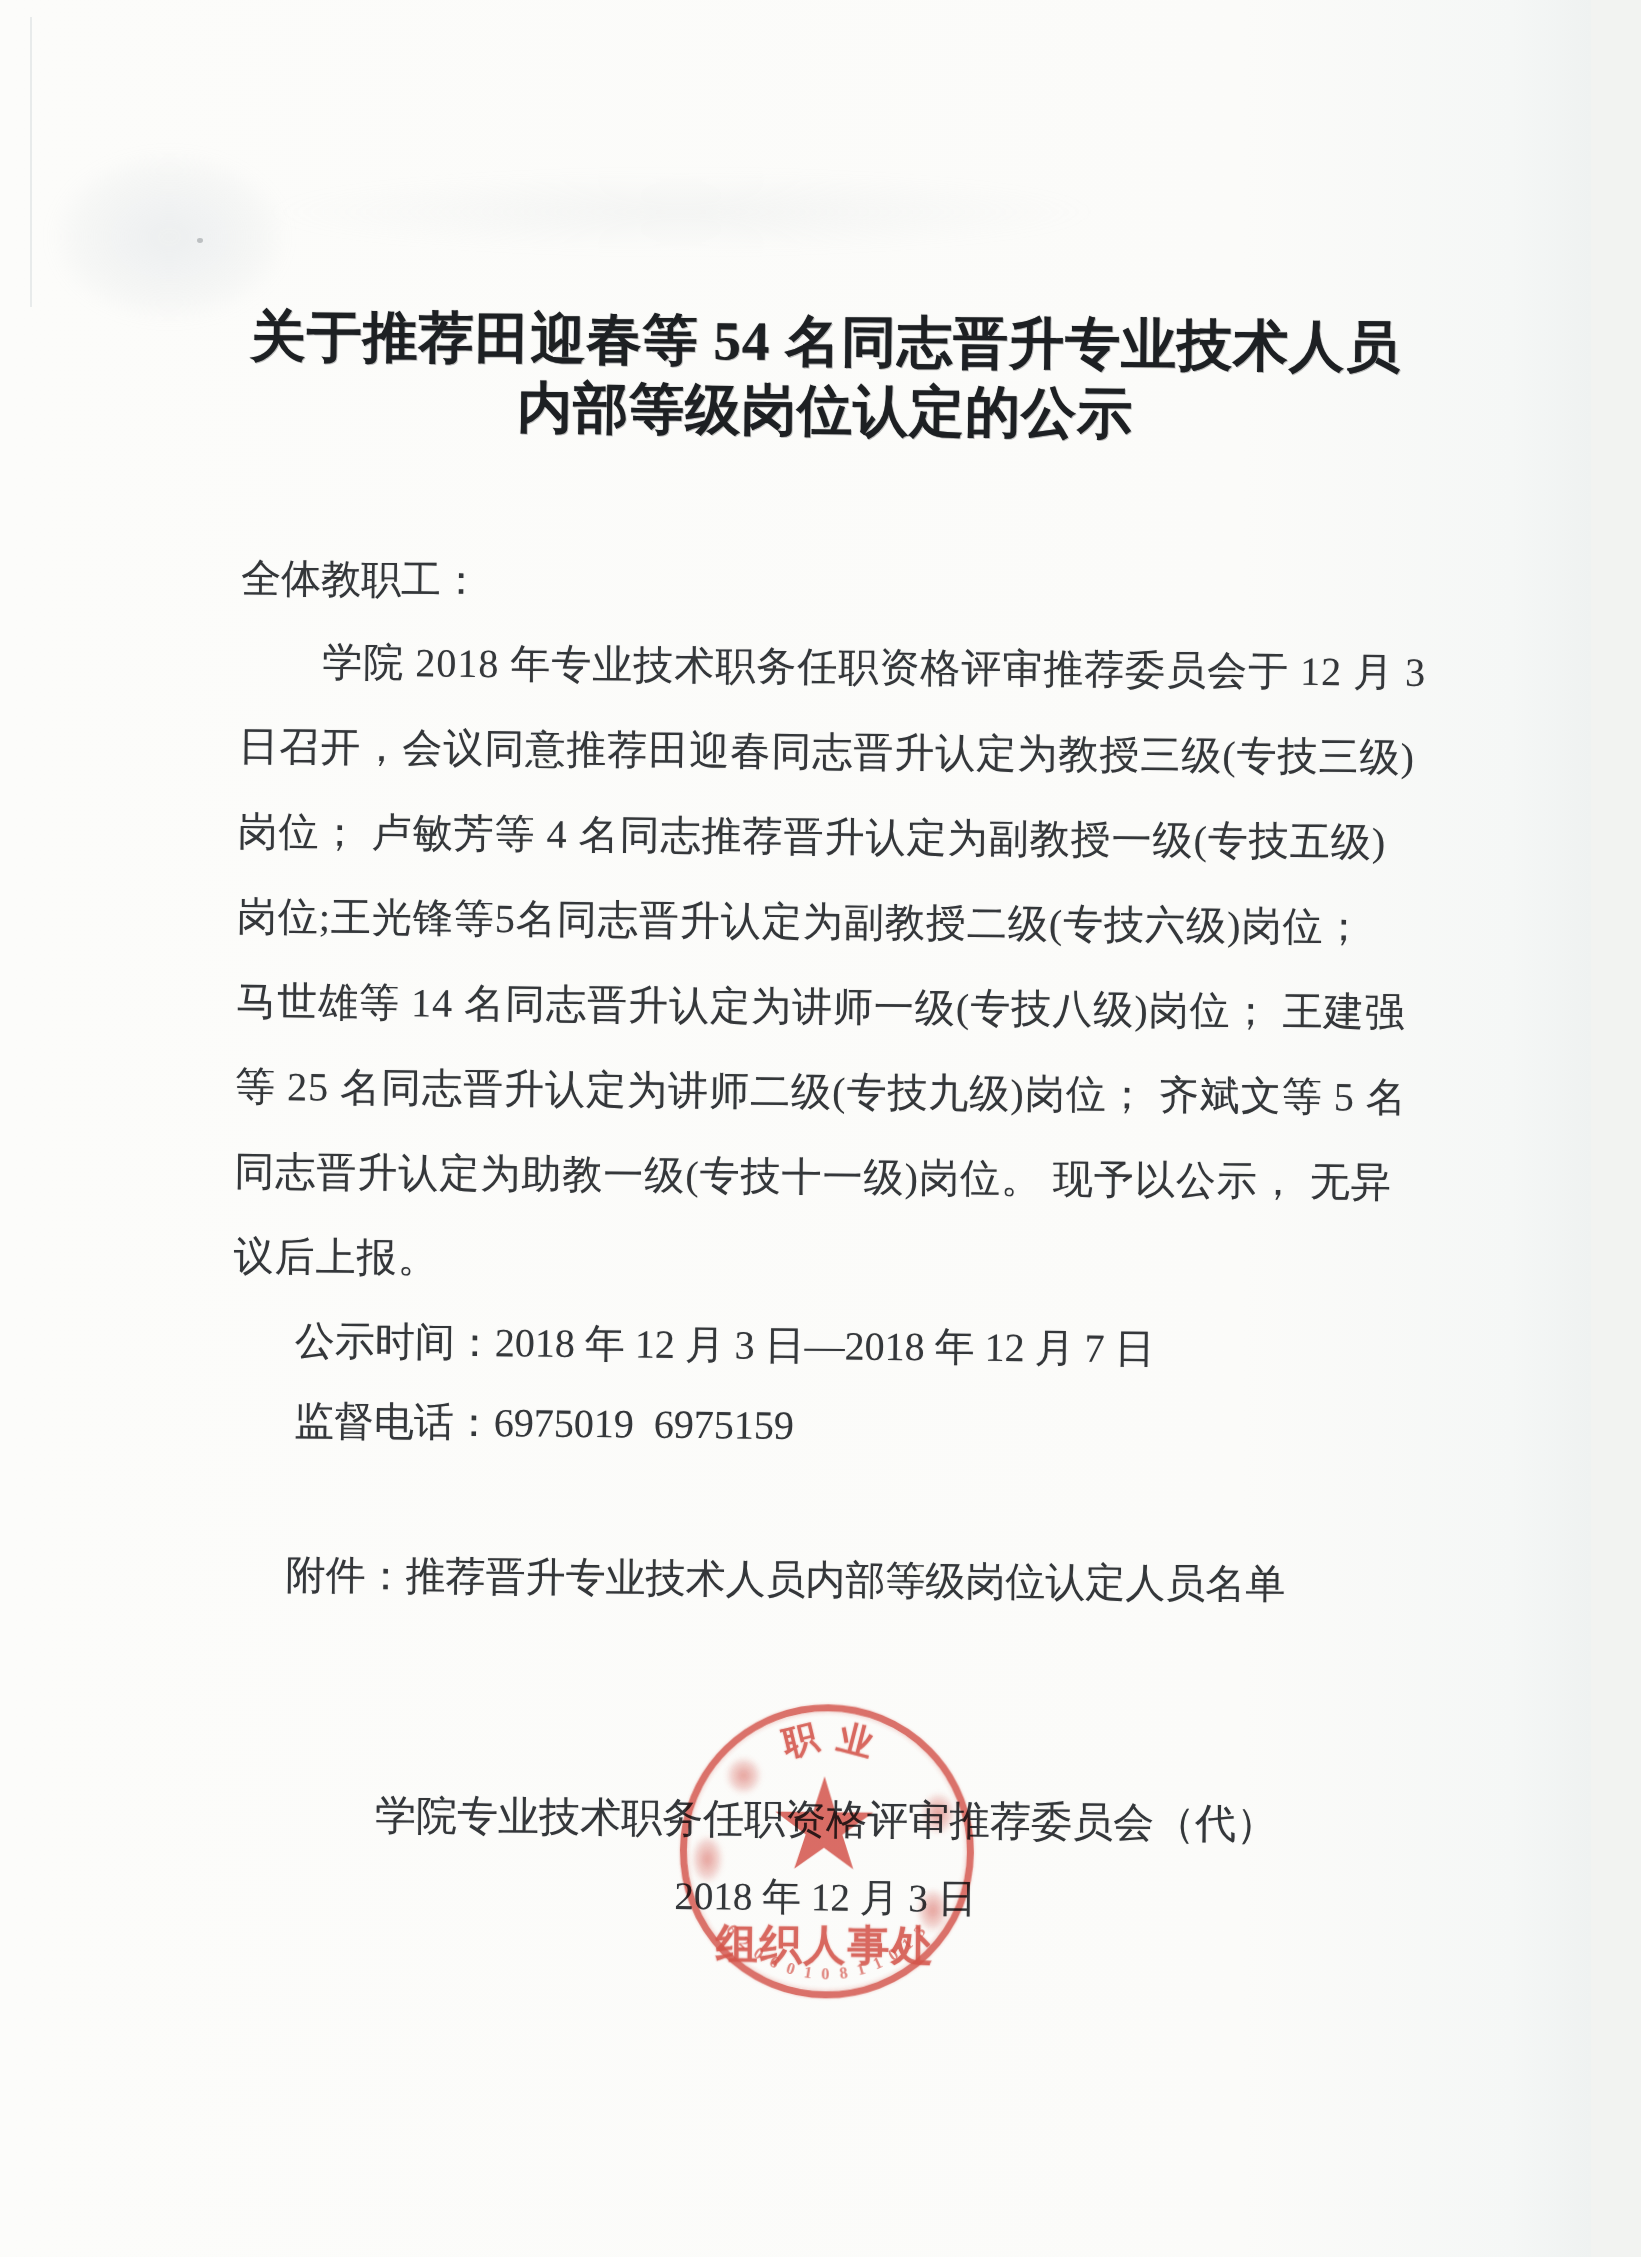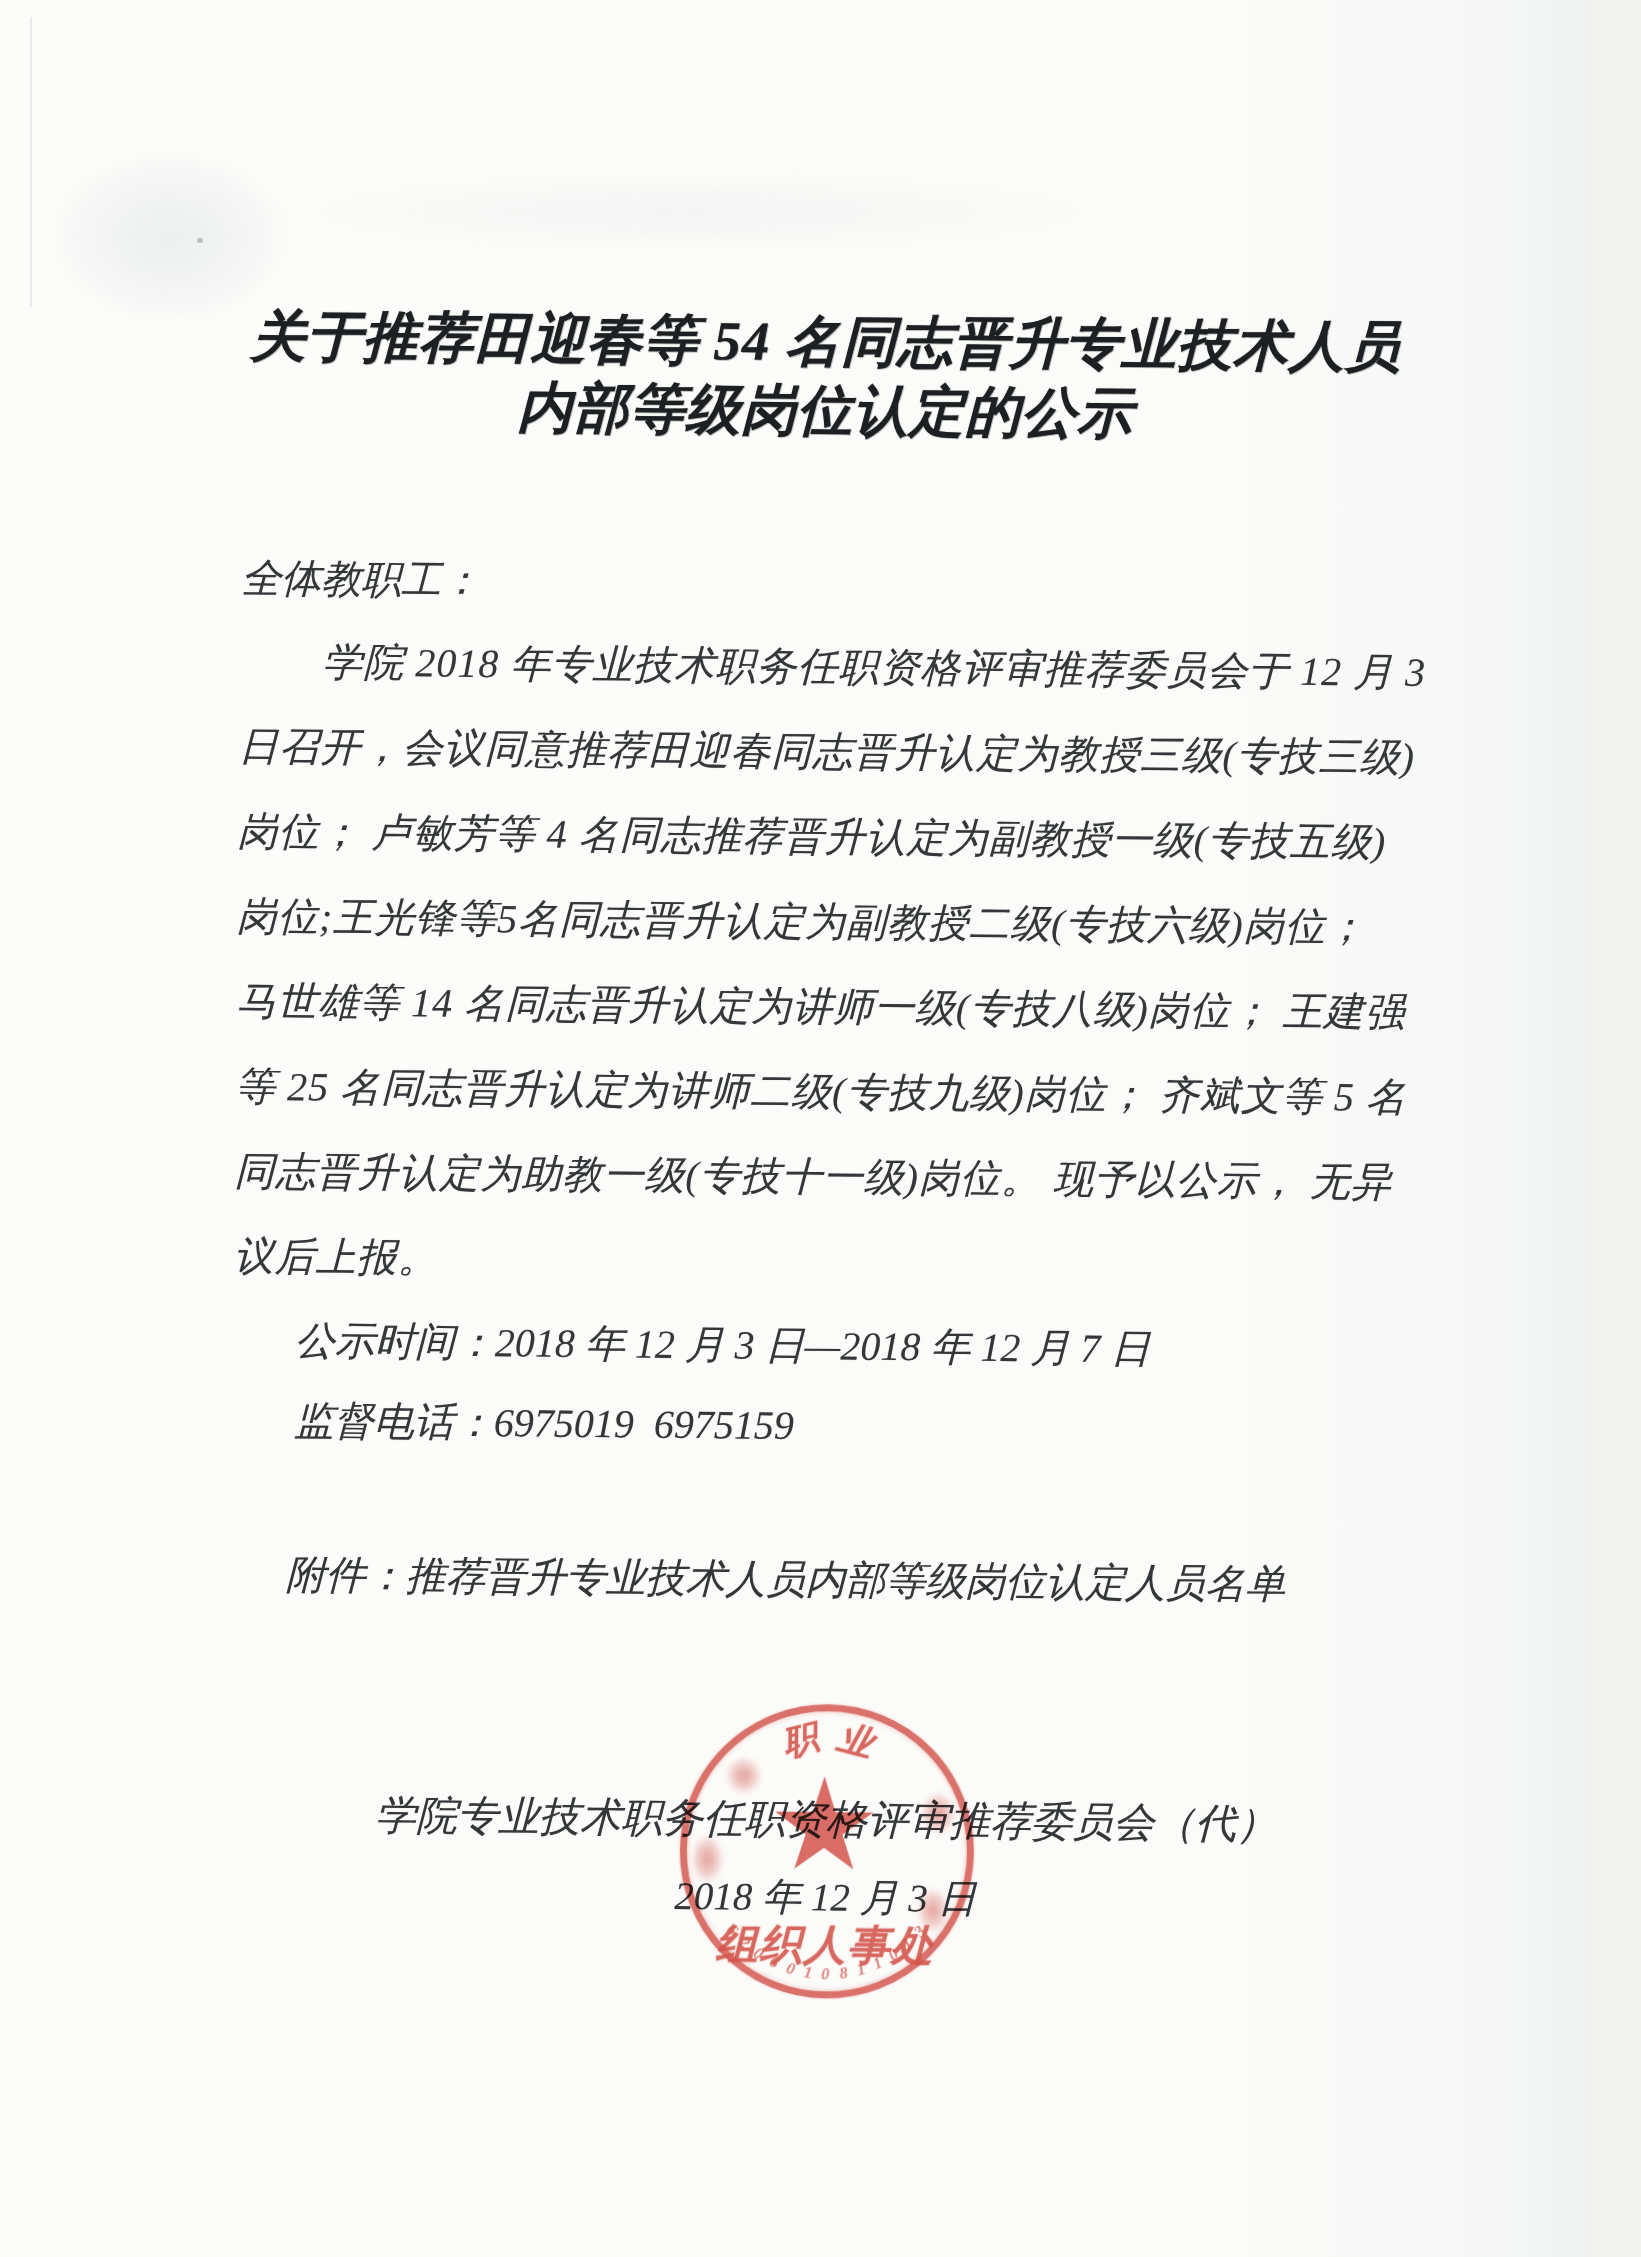--- a/index.html
+++ b/index.html
@@ -4,21 +4,20 @@
 <style>
   html,body{margin:0;padding:0;}
   body{
     width:1641px;height:2257px;
     background:#f2f3f1;
     font-family:"Liberation Serif","DejaVu Serif",serif;
   }
   .page{
     position:relative;width:1591px;height:2257px;overflow:hidden;
     background:linear-gradient(90deg,#fcfcfa 0%,#fbfbf9 78%,#f5f7f6 95%,#eff2f1 100%);
-    font-style:italic;
   }
   
   .artifact{position:absolute;pointer-events:none;}
   .smudge-tl{left:14.5px;top:126px;width:309px;height:222px;
     background:radial-gradient(closest-side,rgba(198,206,213,.28),rgba(198,206,213,.10) 60%,transparent 78%);
     filter:blur(6.8px);}
   .noise-top{left:126px;top:159px;width:1110px;height:106px;
     background:radial-gradient(closest-side,rgba(205,211,217,.16),transparent 75%);
     filter:blur(5.8px);}
   .edge-line{left:30px;top:17.4px;width:1.9px;height:290px;background:rgba(186,194,202,.30);}

